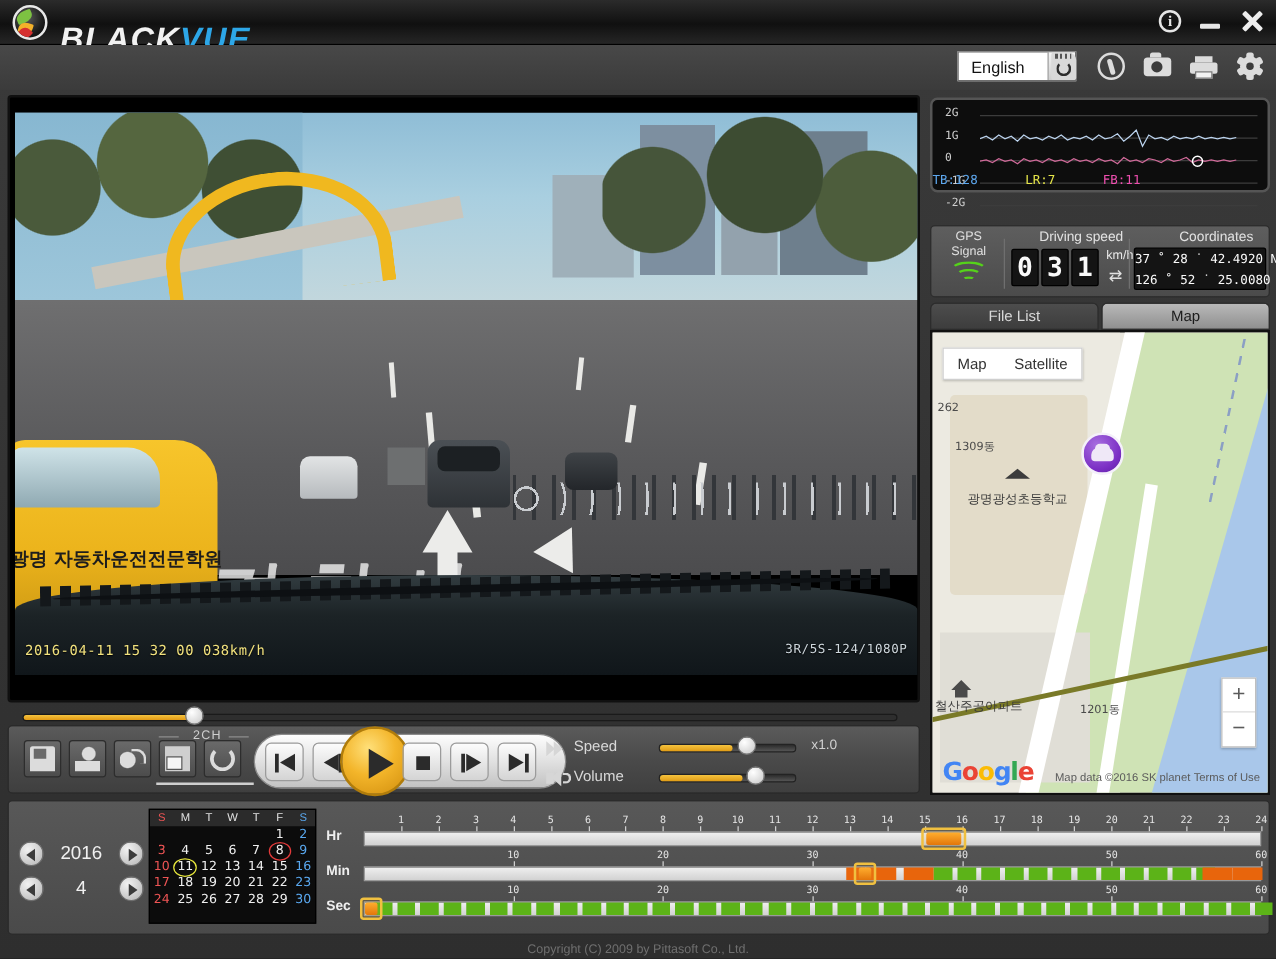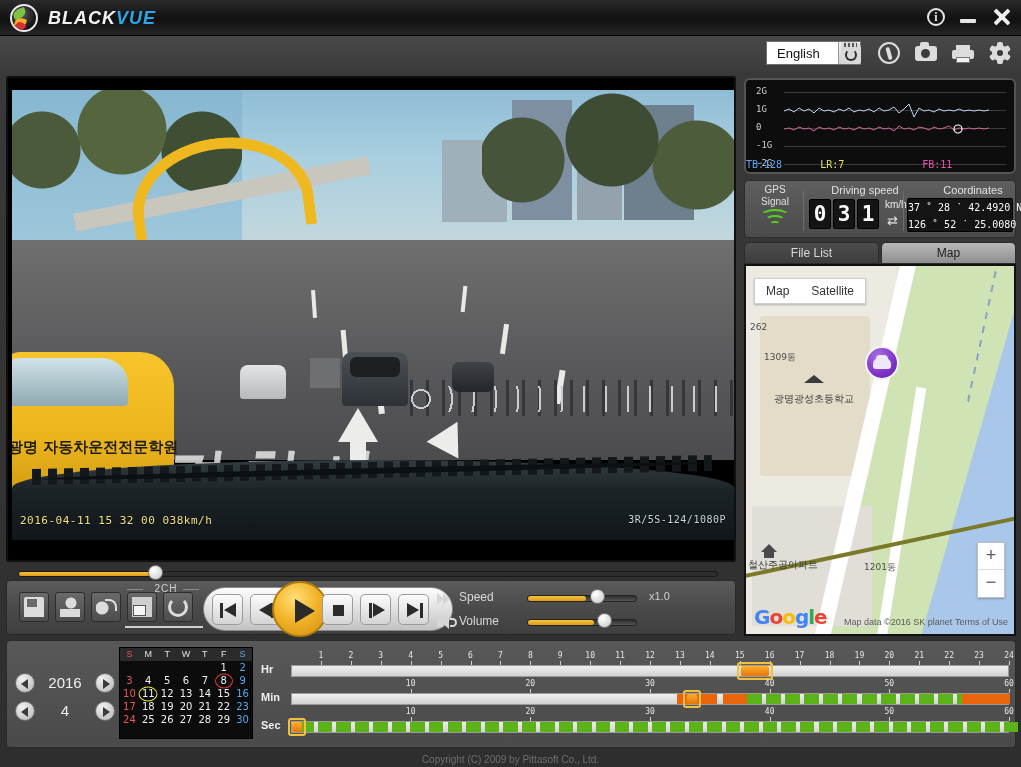--- a/index.html
+++ b/index.html
@@ -26,22 +26,22 @@
     border:2px solid #e8e8e8;
     overflow:hidden;
   }
   .logo-leaf1 { position:absolute; left:1px; top:3px; width:13px; height:9px;
     background:#7dc242; border-radius:60% 10% 60% 10%; transform:rotate(-22deg); }
   .logo-leaf2 { position:absolute; left:3px; top:12px; width:11px; height:9px;
     background:#f3b12a; border-radius:60% 10% 60% 10%; transform:rotate(18deg); }
   .logo-leaf3 { position:absolute; left:4px; top:16px; width:9px; height:8px;
     background:#d53030; border-radius:60% 10% 60% 10%; transform:rotate(44deg); }
   .brand {
-    position:absolute; left:48px; top:2px; height:32px; line-height:32px;
-    font-size:18px; font-style:italic; font-weight:bold; letter-spacing:1px;
+    position:absolute; left:48px; top:15px; height:32px; line-height:32px;
+    font-size:26px; font-style:italic; font-weight:bold; letter-spacing:1px;
   }
   .brand .b1 { color:#f2f2f2; }
   .brand .b2 { color:#2da7e8; }
 
   .win-btns { position:absolute; right:8px; top:6px; height:24px; display:flex; align-items:center; gap:13px; }
   .wbtn { width:20px; height:20px; position:relative; cursor:default; }
   .ic-info { width:18px; height:18px; border-radius:50%; border:2px solid #e6e6e6;
     color:#e6e6e6; font-size:12px; font-weight:bold; font-family:"Liberation Serif",serif;
     text-align:center; line-height:15px; }
   .ic-min { width:16px; height:4px; background:#e6e6e6; margin-top:11px; border-radius:1px; }
@@ -298,30 +298,30 @@
     position:absolute; left:640px; top:8px; width:82px; height:40px;
     background:#101010; border:1px solid #000; border-radius:3px;
   }
   .time-row { height:20px; line-height:20px; text-align:center; font-size:14px;
     font-weight:bold; color:#f0f0f0; font-family:"DejaVu Sans Mono", monospace; }
   .time-row.cur { color:#f2f2f2; }
   .time-row.tot { color:#f2f2f2; border-top:1px solid #2c2c2c; }
 
   
   .gsensor {
-    position:absolute; left:744px; top:78px; width:272px; height:96px;
+    position:absolute; left:744px; top:78px; width:272px; height:76px;
     background:#0d0d0d; border:2px solid #555; border-radius:6px;
   }
   .gs-plot { position:absolute; left:6px; top:4px; right:6px; bottom:4px; }
   .gs-grid { position:absolute; left:32px; right:2px; height:1px; background:#3c3c3c; }
   .gs-lbl { position:absolute; left:4px; font-size:9px; color:#cfcfcf;
     font-family:"DejaVu Sans Mono", monospace; transform:translateY(-6px); }
   .gs-legend { position:absolute; left:0; right:0; bottom:2px; display:flex;
     gap:38px; font-size:10px; font-family:"DejaVu Sans Mono", monospace; }
-  .lg-tb { color:#5ea8ef; } .lg-lr { color:#e6e64a; } .lg-fb { color:#ef4fb0;margin-left:40px; }
+  .lg-tb { color:#5ea8ef; } .lg-lr { color:#e6e64a; } .lg-fb { color:#ef4fb0; }
 
   .gps-panel {
     position:absolute; left:744px; top:180px; width:272px; height:58px;
     background:linear-gradient(180deg,#5e5e5e,#4b4b4b); border:1px solid #2d2d2d; border-radius:4px;
   }
   .gps-sig { position:absolute; left:4px; top:3px; width:52px; text-align:center; }
   .gps-sig .t { font-size:10px; color:#e0e0e0; line-height:12px; }
   .wifi-arc { position:absolute; left:50%; transform:translateX(-50%);
     border:2.5px solid #55d21a; border-bottom:none; border-left-color:transparent; border-right-color:transparent;
     border-radius:50% 50% 0 0; }

